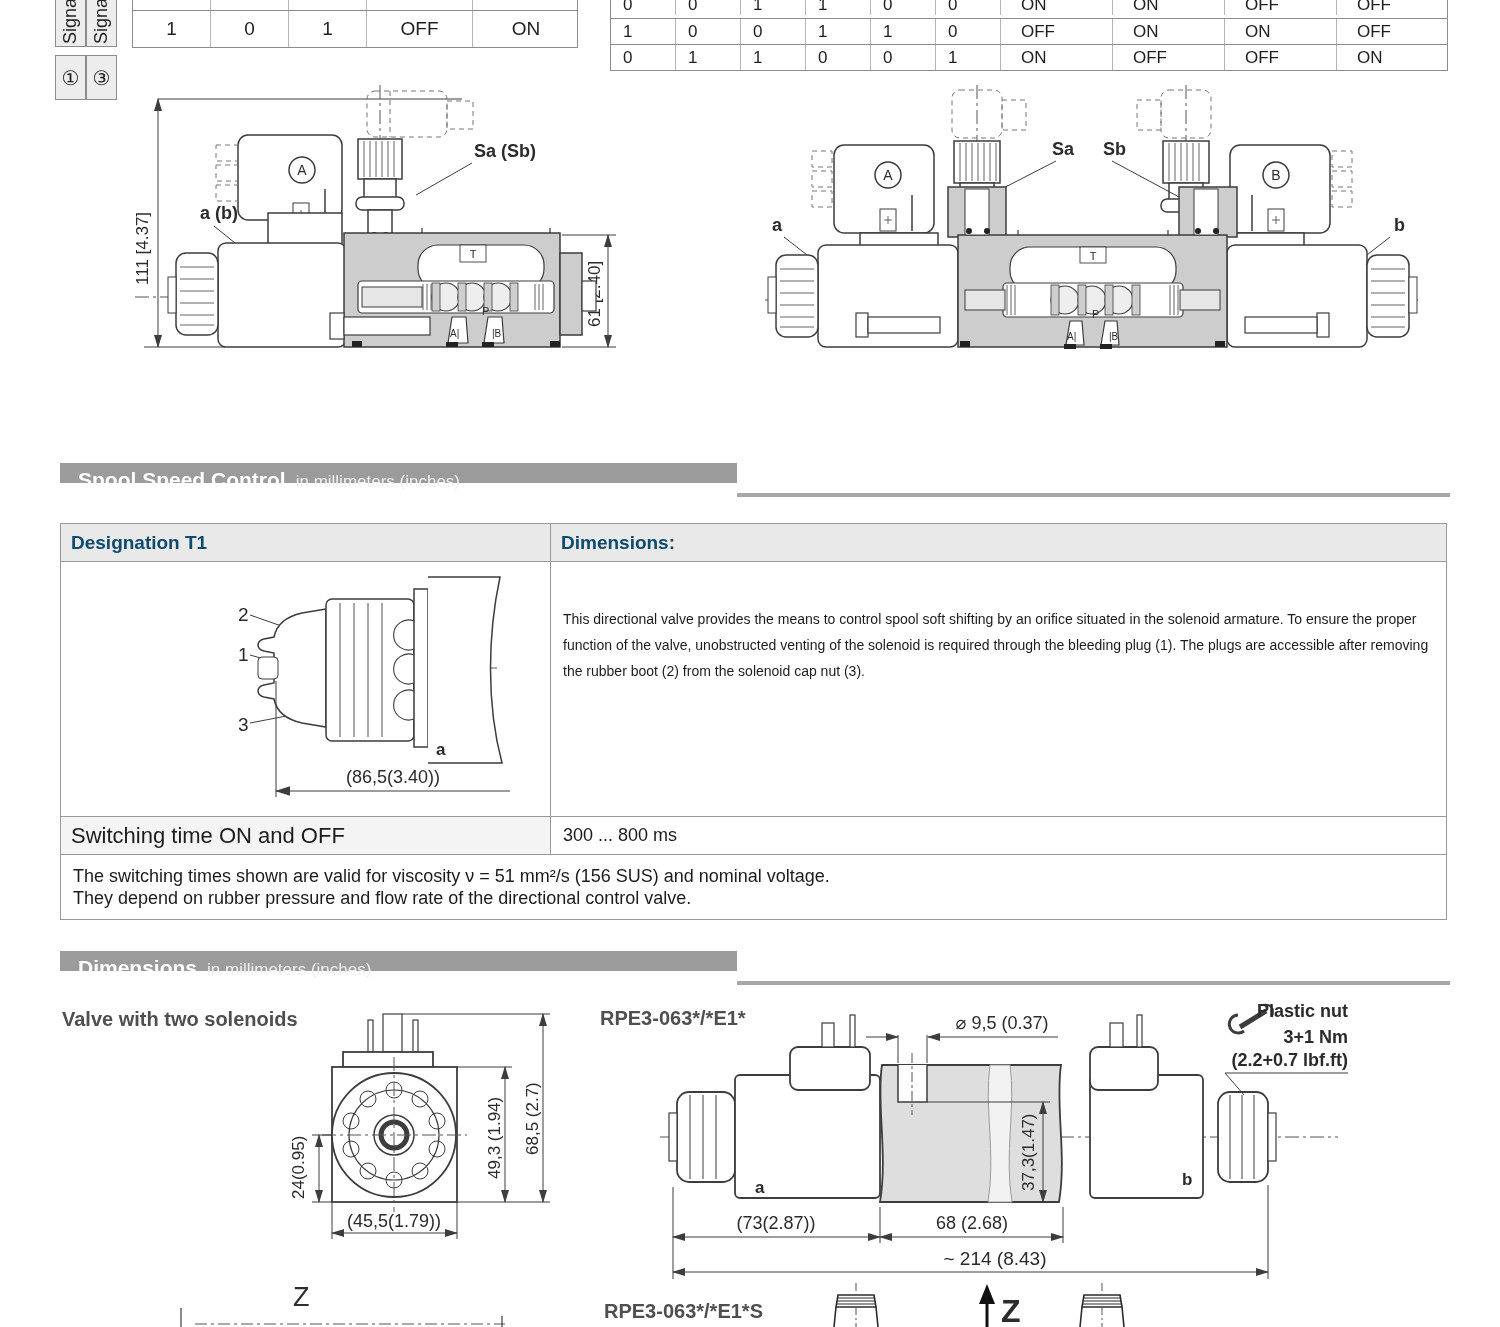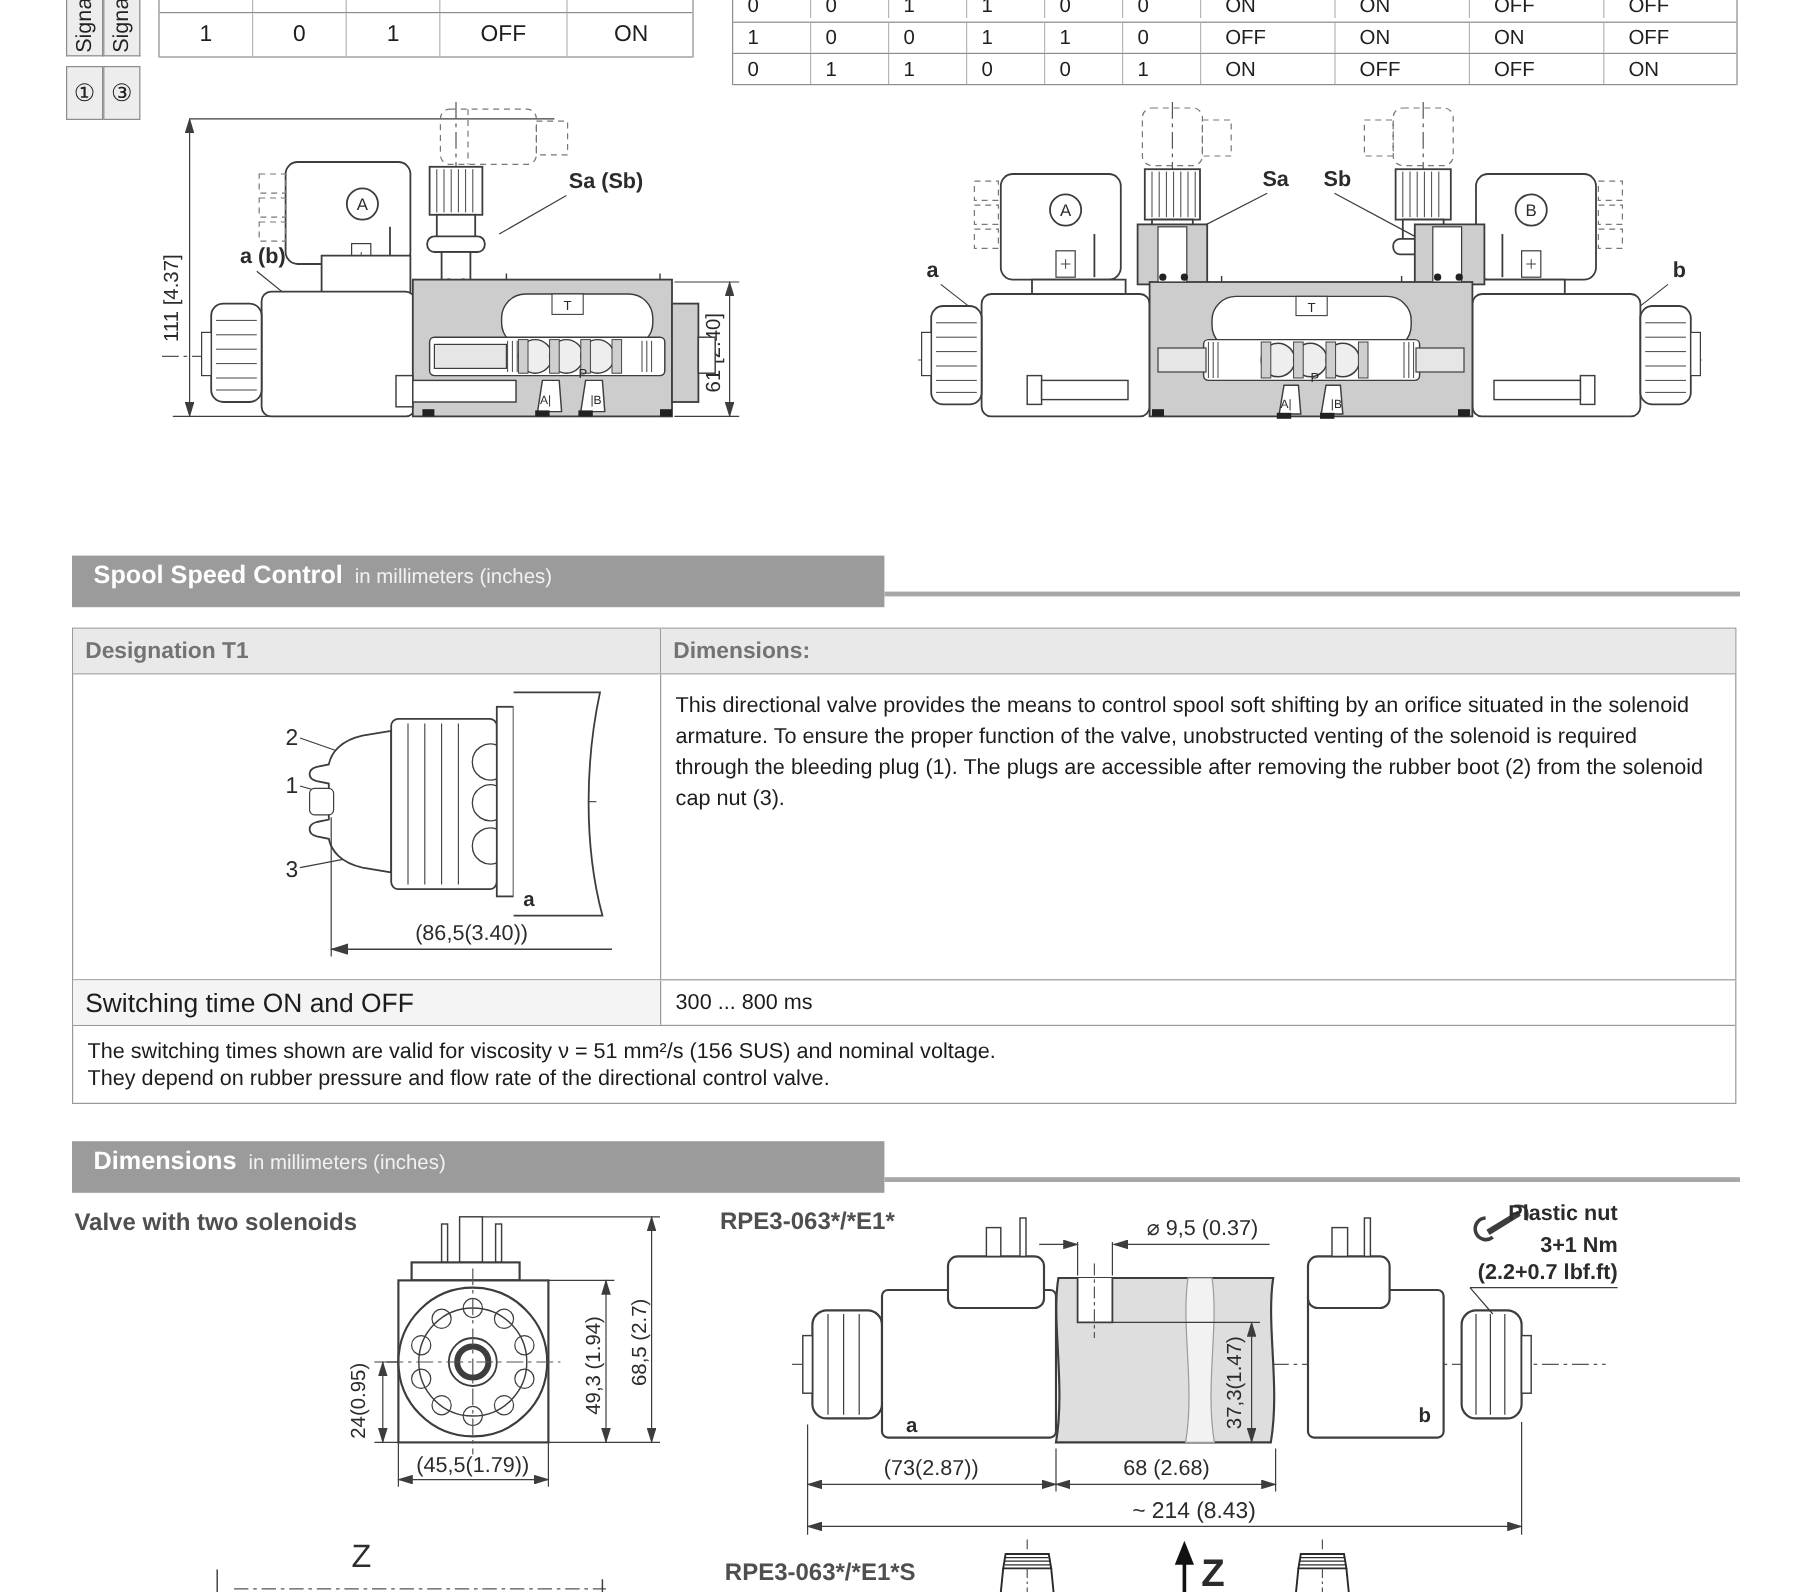--- a/index.html
+++ b/index.html
@@ -27,36 +27,36 @@
   .rtab { position:absolute; left:610px; top:0; width:838px; border-left:1px solid #8c8c8c; border-right:1px solid #8c8c8c; }
   .rtab .row { display:grid; grid-template-columns:repeat(6,65px) repeat(4,112px); border-bottom:1px solid #8c8c8c; height:26px; }
   .rtab .row.partial { height:19px; overflow:hidden; }
   .rtab .cell { border-right:1px solid #b5b5b5; font-size:17px; color:#1e1e1e; padding-left:12px;
                 display:flex; align-items:center; }
   .rtab .cell.sw { padding-left:20px; }
   .rtab .cell:last-child { border-right:none; }
   .rtab .partial .cell { transform:translateY(-5px); }
 
   
-  .bar { position:absolute; left:60px; width:677px; height:43px; background:#9b9b9b;
+  .bar { position:absolute; left:60px; width:677px; height:20px; background:#9b9b9b;
          display:flex; align-items:baseline; padding-left:18px; }
   .bar .t { color:#fff; font-weight:bold; font-size:21px; line-height:34px; margin-right:10px; }
   .bar .s { color:#f1f1f1; font-size:17px; }
   .bar-rule { position:absolute; height:4px; background:#a7a7a7; left:737px; width:713px; }
 
   
   .sstable { position:absolute; left:60px; top:523px; width:1387px; border:1px solid #999; }
   .ssrow { display:flex; border-bottom:1px solid #999; }
   .ssrow:last-child { border-bottom:none; }
   .sscell-l { width:490px; border-right:1px solid #999; }
   .sscell-r { flex:1; }
-  .sshead { background:#e9e9e9; font-weight:bold; font-size:19px; color:#737373; height:37px;
+  .sshead { background:#e9e9e9; font-weight:bold; font-size:19px; color:#0c4a6e; height:37px;
             display:flex; align-items:center; padding-left:10px; }
   .ssbody { height:254px; position:relative; }
-  .ssimp { font-size:18px; color:#1c1c1c; line-height:26px; padding:12px 16px 0 12px; }
+  .ssimp { font-size:14px; color:#1c1c1c; line-height:26px; padding:12px 16px 0 12px;margin-top:32px; }
   .sslab { background:#f4f4f4; font-size:22px; color:#1c1c1c; height:37px; display:flex; align-items:center; padding-left:10px; }
   .ssval { font-size:18px; color:#1c1c1c; height:37px; display:flex; align-items:center; padding-left:12px;text-align:center; }
   .ssnote { font-size:18px; color:#1c1c1c; line-height:22px; padding:10px 12px; }
 
   
   .h-dark { position:absolute; font-weight:bold; font-size:20px; color:#4f4f4f; }
 
   .zlabel { position:absolute; font-size:27px; color:#2e2e2e; }
 </style>
 </head>

